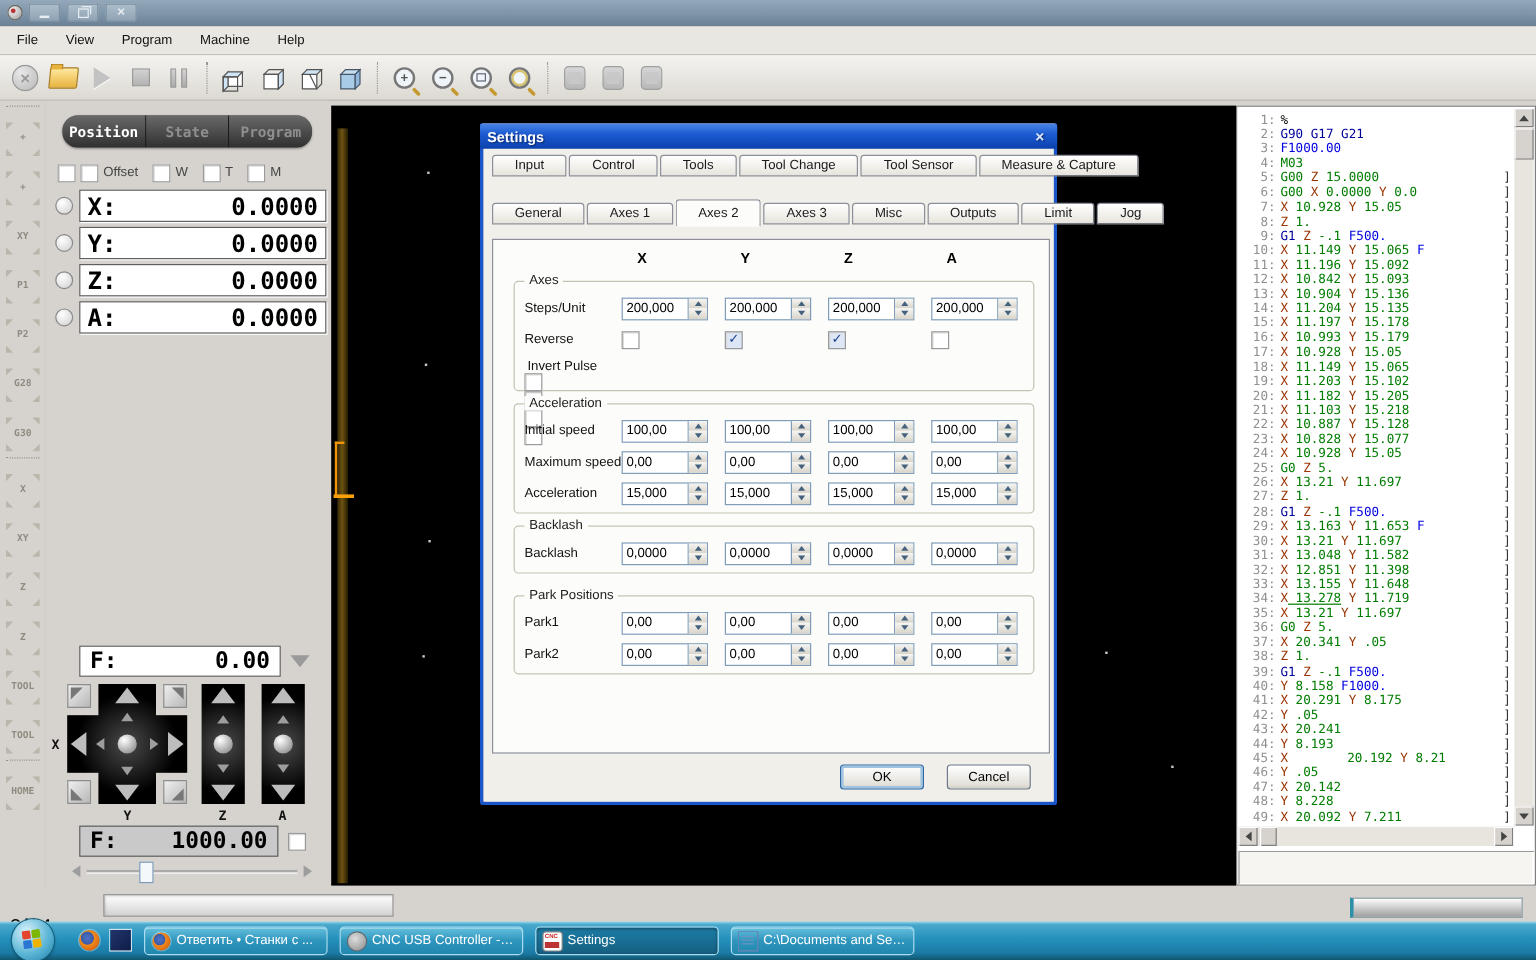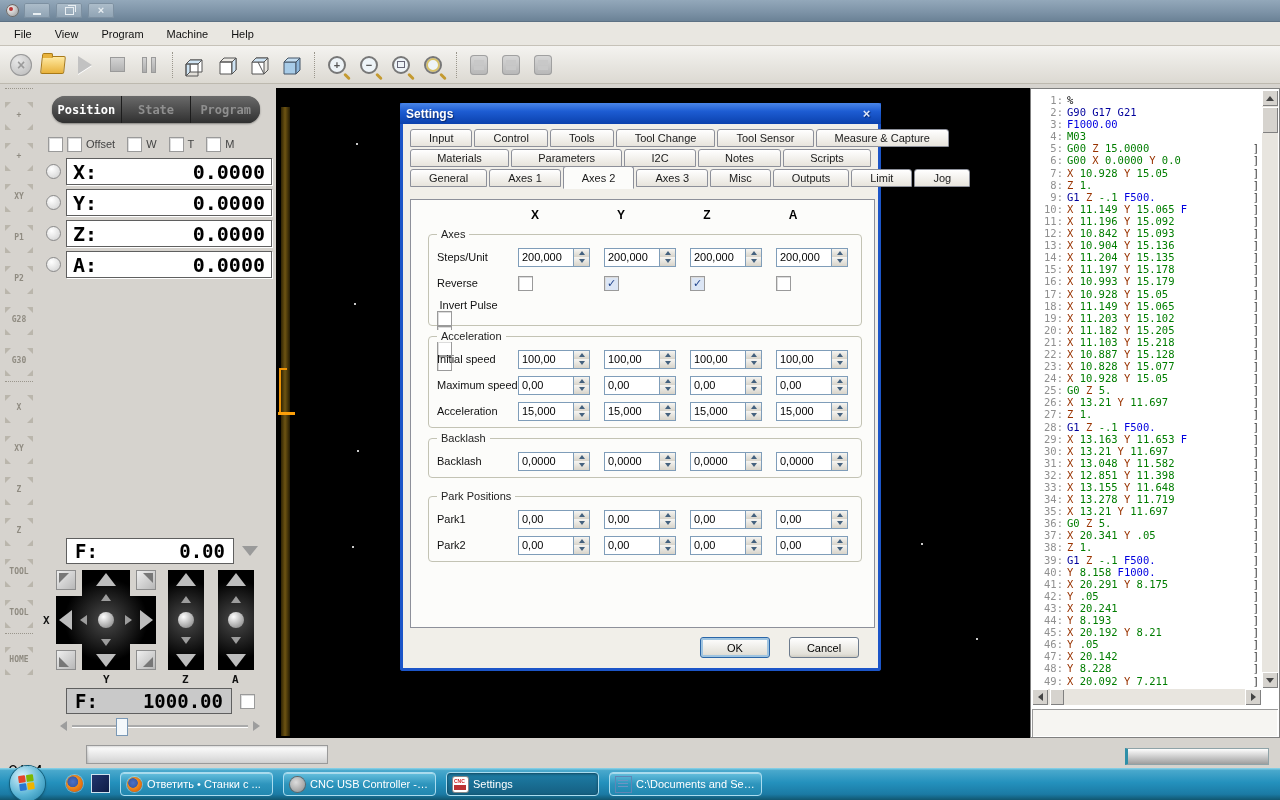--- a/index.html
+++ b/index.html
@@ -564,32 +564,32 @@
         <div class="gl"><span class="ln" style="color: rgb(144, 144, 144);">24:</span><span style="color: rgb(153, 51, 0); white-space: pre;">X</span><span style="color: rgb(0, 125, 0); white-space: pre;"> 10.928</span><span style="color: rgb(153, 51, 0); white-space: pre;"> Y</span><span style="color: rgb(0, 125, 0); white-space: pre;"> 15.05</span><span class="wrapmark">]</span></div>
         <div class="gl"><span class="ln" style="color: rgb(144, 144, 144);">25:</span><span style="color: rgb(0, 125, 0); white-space: pre;">G0</span><span style="color: rgb(153, 51, 0); white-space: pre;"> Z</span><span style="color: rgb(0, 125, 0); white-space: pre;"> 5.</span><span class="wrapmark">]</span></div>
         <div class="gl"><span class="ln" style="color: rgb(144, 144, 144);">26:</span><span style="color: rgb(153, 51, 0); white-space: pre;">X</span><span style="color: rgb(0, 125, 0); white-space: pre;"> 13.21</span><span style="color: rgb(153, 51, 0); white-space: pre;"> Y</span><span style="color: rgb(0, 125, 0); white-space: pre;"> 11.697</span><span class="wrapmark">]</span></div>
         <div class="gl"><span class="ln" style="color: rgb(144, 144, 144);">27:</span><span style="color: rgb(153, 51, 0); white-space: pre;">Z</span><span style="color: rgb(0, 125, 0); white-space: pre;"> 1.</span><span class="wrapmark">]</span></div>
         <div class="gl"><span class="ln" style="color: rgb(144, 144, 144);">28:</span><span style="color: rgb(0, 0, 156); white-space: pre;">G1</span><span style="color: rgb(153, 51, 0); white-space: pre;"> Z</span><span style="color: rgb(0, 125, 0); white-space: pre;"> -.1</span><span style="color: rgb(0, 0, 224); white-space: pre;"> F500.</span><span class="wrapmark">]</span></div>
         <div class="gl"><span class="ln" style="color: rgb(144, 144, 144);">29:</span><span style="color: rgb(153, 51, 0); white-space: pre;">X</span><span style="color: rgb(0, 125, 0); white-space: pre;"> 13.163</span><span style="color: rgb(153, 51, 0); white-space: pre;"> Y</span><span style="color: rgb(0, 125, 0); white-space: pre;"> 11.653</span><span style="color: rgb(0, 0, 224); white-space: pre;"> F</span><span class="wrapmark">]</span></div>
         <div class="gl"><span class="ln" style="color: rgb(144, 144, 144);">30:</span><span style="color: rgb(153, 51, 0); white-space: pre;">X</span><span style="color: rgb(0, 125, 0); white-space: pre;"> 13.21</span><span style="color: rgb(153, 51, 0); white-space: pre;"> Y</span><span style="color: rgb(0, 125, 0); white-space: pre;"> 11.697</span><span class="wrapmark">]</span></div>
         <div class="gl"><span class="ln" style="color: rgb(144, 144, 144);">31:</span><span style="color: rgb(153, 51, 0); white-space: pre;">X</span><span style="color: rgb(0, 125, 0); white-space: pre;"> 13.048</span><span style="color: rgb(153, 51, 0); white-space: pre;"> Y</span><span style="color: rgb(0, 125, 0); white-space: pre;"> 11.582</span><span class="wrapmark">]</span></div>
         <div class="gl"><span class="ln" style="color: rgb(144, 144, 144);">32:</span><span style="color: rgb(153, 51, 0); white-space: pre;">X</span><span style="color: rgb(0, 125, 0); white-space: pre;"> 12.851</span><span style="color: rgb(153, 51, 0); white-space: pre;"> Y</span><span style="color: rgb(0, 125, 0); white-space: pre;"> 11.398</span><span class="wrapmark">]</span></div>
         <div class="gl"><span class="ln" style="color: rgb(144, 144, 144);">33:</span><span style="color: rgb(153, 51, 0); white-space: pre;">X</span><span style="color: rgb(0, 125, 0); white-space: pre;"> 13.155</span><span style="color: rgb(153, 51, 0); white-space: pre;"> Y</span><span style="color: rgb(0, 125, 0); white-space: pre;"> 11.648</span><span class="wrapmark">]</span></div>
-        <div class="gl"><span class="ln" style="color: rgb(144, 144, 144);">34:</span><span style="color: rgb(153, 51, 0); white-space: pre;">X</span><span style="color: rgb(0, 125, 0); white-space: pre;"> 13.278</span><span style="color: rgb(153, 51, 0); white-space: pre;"> Y</span><span style="color: rgb(0, 125, 0); white-space: pre;"> 11.719</span><span class="wrapmark">]</span></div>
+        <div class="gl"><span class="ln" style="color: rgb(144, 144, 144);">34:</span><span style="color: rgb(153, 51, 0); white-space: pre;">X</span><span style="color: rgb(0, 125, 0); white-space: pre; text-decoration: underline;"> 13.278</span><span style="color: rgb(153, 51, 0); white-space: pre;"> Y</span><span style="color: rgb(0, 125, 0); white-space: pre;"> 11.719</span><span class="wrapmark">]</span></div>
         <div class="gl"><span class="ln" style="color: rgb(144, 144, 144);">35:</span><span style="color: rgb(153, 51, 0); white-space: pre;">X</span><span style="color: rgb(0, 125, 0); white-space: pre;"> 13.21</span><span style="color: rgb(153, 51, 0); white-space: pre;"> Y</span><span style="color: rgb(0, 125, 0); white-space: pre;"> 11.697</span><span class="wrapmark">]</span></div>
         <div class="gl"><span class="ln" style="color: rgb(144, 144, 144);">36:</span><span style="color: rgb(0, 125, 0); white-space: pre;">G0</span><span style="color: rgb(153, 51, 0); white-space: pre;"> Z</span><span style="color: rgb(0, 125, 0); white-space: pre;"> 5.</span><span class="wrapmark">]</span></div>
         <div class="gl"><span class="ln" style="color: rgb(144, 144, 144);">37:</span><span style="color: rgb(153, 51, 0); white-space: pre;">X</span><span style="color: rgb(0, 125, 0); white-space: pre;"> 20.341</span><span style="color: rgb(153, 51, 0); white-space: pre;"> Y</span><span style="color: rgb(0, 125, 0); white-space: pre;"> .05</span><span class="wrapmark">]</span></div>
         <div class="gl"><span class="ln" style="color: rgb(144, 144, 144);">38:</span><span style="color: rgb(153, 51, 0); white-space: pre;">Z</span><span style="color: rgb(0, 125, 0); white-space: pre;"> 1.</span><span class="wrapmark">]</span></div>
         <div class="gl"><span class="ln" style="color: rgb(144, 144, 144);">39:</span><span style="color: rgb(0, 0, 156); white-space: pre;">G1</span><span style="color: rgb(153, 51, 0); white-space: pre;"> Z</span><span style="color: rgb(0, 125, 0); white-space: pre;"> -.1</span><span style="color: rgb(0, 0, 224); white-space: pre;"> F500.</span><span class="wrapmark">]</span></div>
         <div class="gl"><span class="ln" style="color: rgb(144, 144, 144);">40:</span><span style="color: rgb(153, 51, 0); white-space: pre;">Y</span><span style="color: rgb(0, 125, 0); white-space: pre;"> 8.158</span><span style="color: rgb(0, 0, 224); white-space: pre;"> F1000.</span><span class="wrapmark">]</span></div>
         <div class="gl"><span class="ln" style="color: rgb(144, 144, 144);">41:</span><span style="color: rgb(153, 51, 0); white-space: pre;">X</span><span style="color: rgb(0, 125, 0); white-space: pre;"> 20.291</span><span style="color: rgb(153, 51, 0); white-space: pre;"> Y</span><span style="color: rgb(0, 125, 0); white-space: pre;"> 8.175</span><span class="wrapmark">]</span></div>
         <div class="gl"><span class="ln" style="color: rgb(144, 144, 144);">42:</span><span style="color: rgb(153, 51, 0); white-space: pre;">Y</span><span style="color: rgb(0, 125, 0); white-space: pre;"> .05</span><span class="wrapmark">]</span></div>
         <div class="gl"><span class="ln" style="color: rgb(144, 144, 144);">43:</span><span style="color: rgb(153, 51, 0); white-space: pre;">X</span><span style="color: rgb(0, 125, 0); white-space: pre;"> 20.241</span><span class="wrapmark">]</span></div>
         <div class="gl"><span class="ln" style="color: rgb(144, 144, 144);">44:</span><span style="color: rgb(153, 51, 0); white-space: pre;">Y</span><span style="color: rgb(0, 125, 0); white-space: pre;"> 8.193</span><span class="wrapmark">]</span></div>
-        <div class="gl"><span class="ln" style="color: rgb(144, 144, 144);">45:</span><span style="color: rgb(153, 51, 0); white-space: pre;">X</span><span style="color: rgb(0, 125, 0); white-space: pre;"> 20.192</span><span style="color: rgb(153, 51, 0); white-space: pre;"> Y</span><span style="color: rgb(0, 125, 0); white-space: pre;"> 8.21</span><span class="wrapmark">]</span></div>
+        <div class="gl"><span class="ln" style="color: rgb(144, 144, 144);">45:</span><span style="color: rgb(153, 51, 0); white-space: pre;">X</span><span style="color: rgb(0, 125, 0); white-space: pre; padding-left: 43px;"> 20.192</span><span style="color: rgb(153, 51, 0); white-space: pre;"> Y</span><span style="color: rgb(0, 125, 0); white-space: pre;"> 8.21</span><span class="wrapmark">]</span></div>
         <div class="gl"><span class="ln" style="color: rgb(144, 144, 144);">46:</span><span style="color: rgb(153, 51, 0); white-space: pre;">Y</span><span style="color: rgb(0, 125, 0); white-space: pre;"> .05</span><span class="wrapmark">]</span></div>
         <div class="gl"><span class="ln" style="color: rgb(144, 144, 144);">47:</span><span style="color: rgb(153, 51, 0); white-space: pre;">X</span><span style="color: rgb(0, 125, 0); white-space: pre;"> 20.142</span><span class="wrapmark">]</span></div>
         <div class="gl"><span class="ln" style="color: rgb(144, 144, 144);">48:</span><span style="color: rgb(153, 51, 0); white-space: pre;">Y</span><span style="color: rgb(0, 125, 0); white-space: pre;"> 8.228</span><span class="wrapmark">]</span></div>
         <div class="gl"><span class="ln" style="color: rgb(144, 144, 144);">49:</span><span style="color: rgb(153, 51, 0); white-space: pre;">X</span><span style="color: rgb(0, 125, 0); white-space: pre;"> 20.092</span><span style="color: rgb(153, 51, 0); white-space: pre;"> Y</span><span style="color: rgb(0, 125, 0); white-space: pre;"> 7.211</span><span class="wrapmark">]</span></div>
       </div>
     <div class="vscroll">
       <span class="sc-btn" style="left:0;top:0;">
           <i class="sc-tri" style="border-width:0 4px 5px 4px;border-color:transparent transparent #444 transparent;"></i>
         </span>
       <span class="sc-thumb" style="left:0;top:17px;width:16px;height:26px;"></span>
@@ -647,27 +647,20 @@
       <span class="dlg-close">×</span>
     </div>
     <div class="tabrow" id="tabrow0" style="top:26px;">
         <span class="tab">Input</span>
         <span class="tab">Control</span>
         <span class="tab">Tools</span>
         <span class="tab">Tool Change</span>
         <span class="tab">Tool Sensor</span>
         <span class="tab">Measure &amp; Capture</span>
       </div>
-    <div class="tabrow" id="tabrow1" style="top:46px;">
-        <span class="tab">Materials</span>
-        <span class="tab">Parameters</span>
-        <span class="tab">I2C</span>
-        <span class="tab">Notes</span>
-        <span class="tab">Scripts</span>
-      </div>
     <div class="tabrow" id="tabrow2" style="top:66px;z-index:4;">
         <span class="tab">General</span>
         <span class="tab">Axes 1</span>
         <span class="tab active">Axes 2</span>
         <span class="tab">Axes 3</span>
         <span class="tab">Misc</span>
         <span class="tab">Outputs</span>
         <span class="tab">Limit</span>
         <span class="tab">Jog</span>
       </div>

